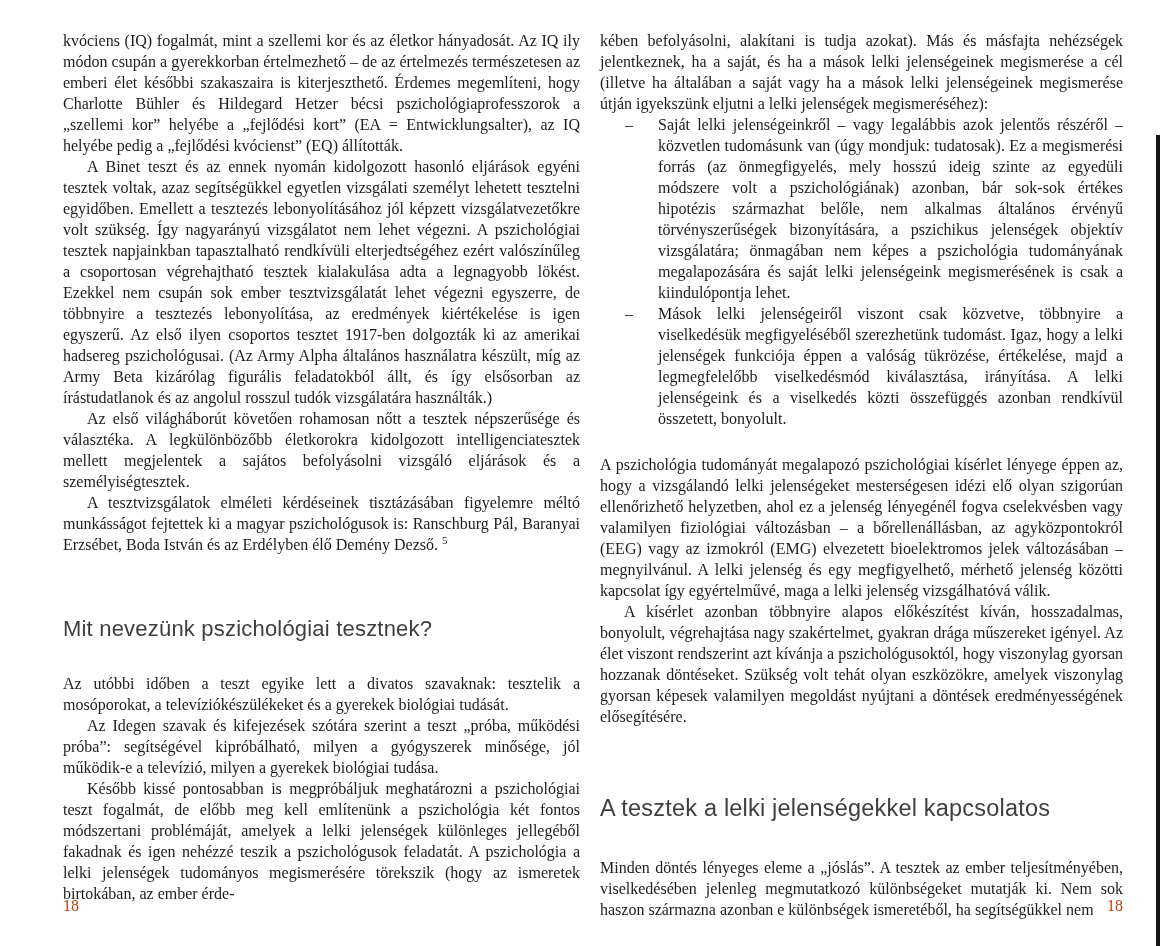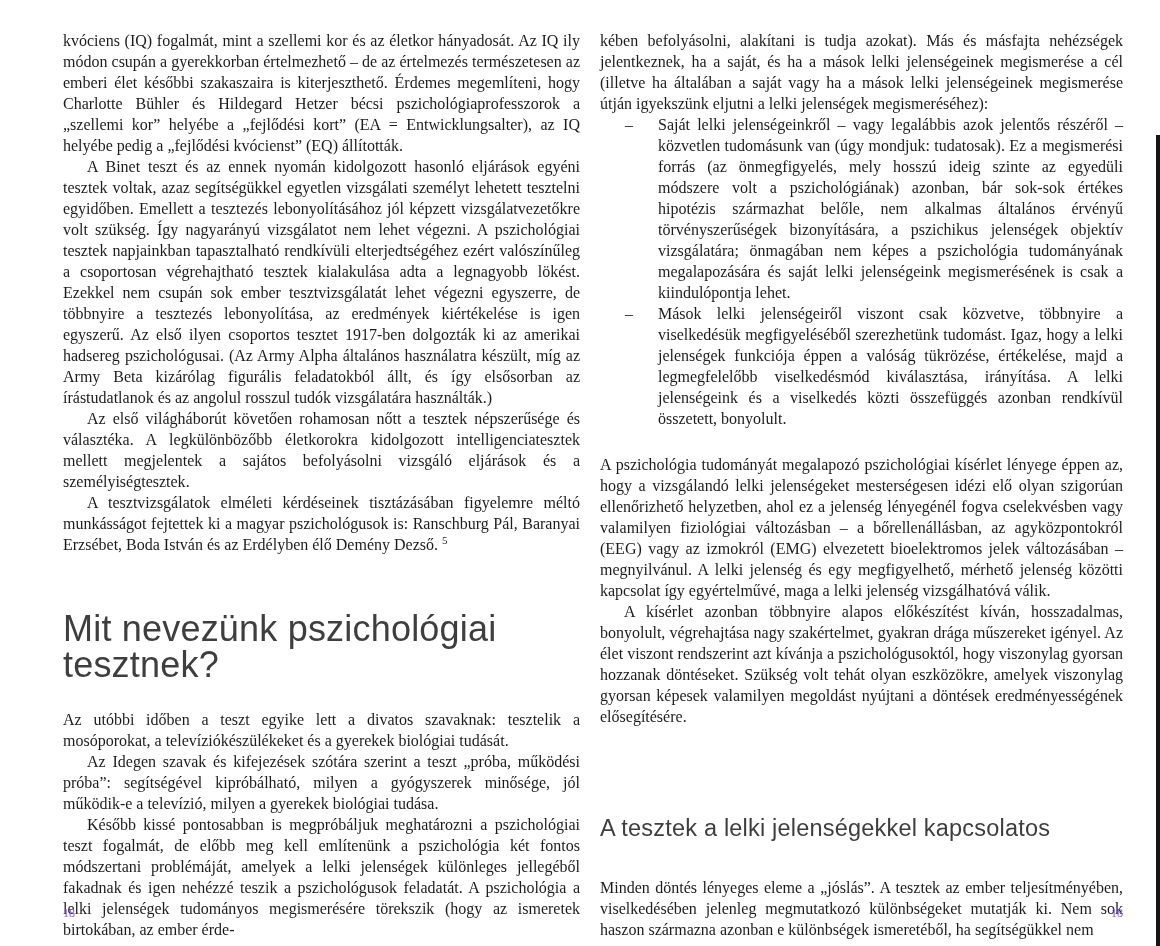--- a/index.html
+++ b/index.html
@@ -14,27 +14,27 @@
   .content{padding-top:30px;}
   p.para{margin:0;text-align:justify;font-size:16px;line-height:21px;}
   p.indent{text-indent:24px;}
   p.spaced{margin-top:25px;}
   .it{}
   sup{font-size:11px;line-height:0;}
   .heading{
     font-family:"Liberation Sans","DejaVu Sans",sans-serif;
     font-weight:400;color:#3e3e3e;letter-spacing:.2px;
   }
-  .page-left .heading{font-size:36px;line-height:36px;margin:56px 0 26px 0;}
-  .page-right .heading{font-size:23.5px;line-height:34px;margin:84px 0 32px 0;}
+  .page-left .heading{font-size:22px;line-height:36px;margin:56px 0 26px 0;}
+  .page-right .heading{font-size:23.5px;line-height:34px;margin:64px 0 32px 0;}
   .list{margin:0;}
   .li{display:flex;font-size:16px;line-height:21px;}
   .dash{flex:none;width:33px;padding-left:25px;box-sizing:content-box;width:8px;margin-right:25px;}
   .li-body{flex:1;text-align:justify;}
-  .pagenum{position:absolute;bottom:25px;font-size:12px;color:#8b5cf6;}
+  .pagenum{position:absolute;bottom:31px;font-size:16px;color:#c2410c;}
   .pagenum-left{left:0;}
   .pagenum-right{right:0;}
   .scan-edge{position:absolute;right:0;top:135px;bottom:0;width:4px;background:#151515;}
 </style>
 </head>
 <body>
 
 <div>
   <section class="page page-left">
     <div class="content" id="left-blocks">

